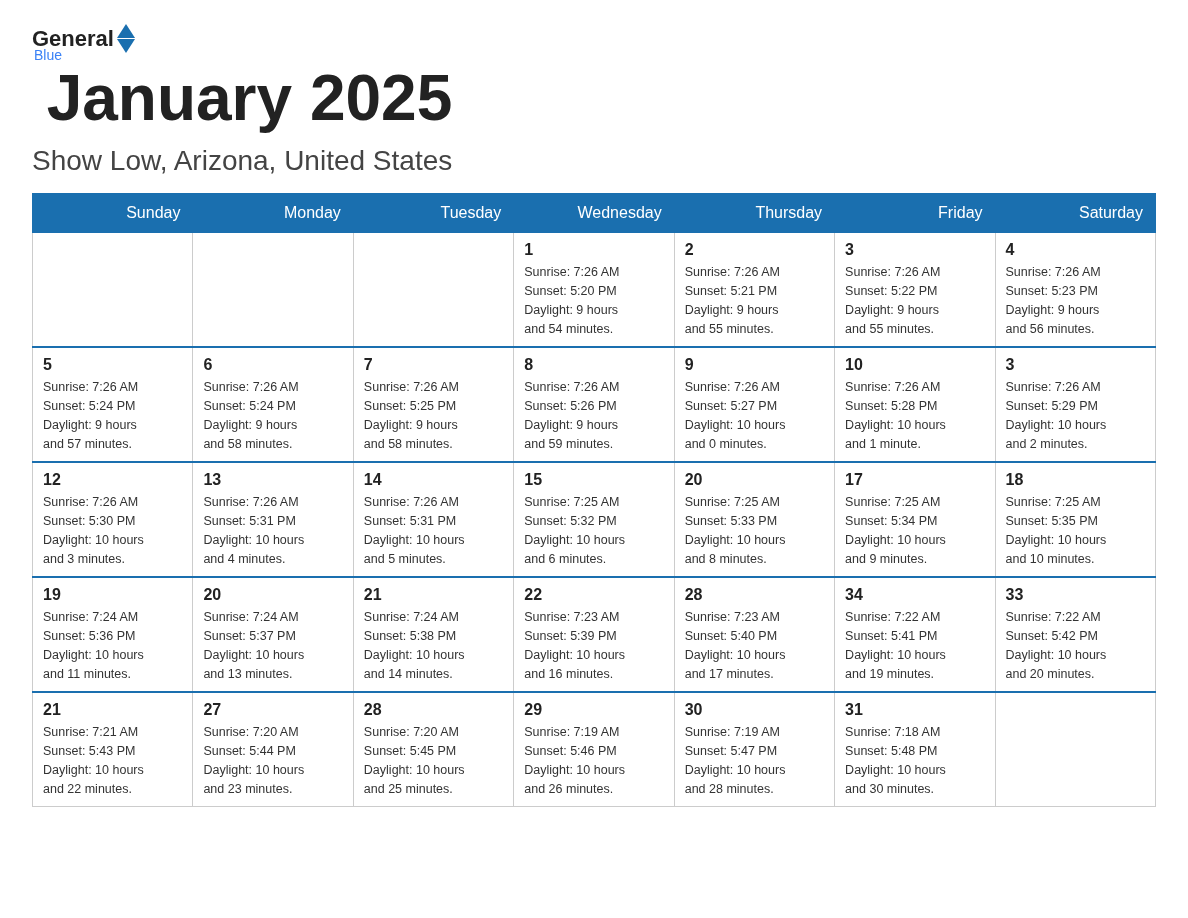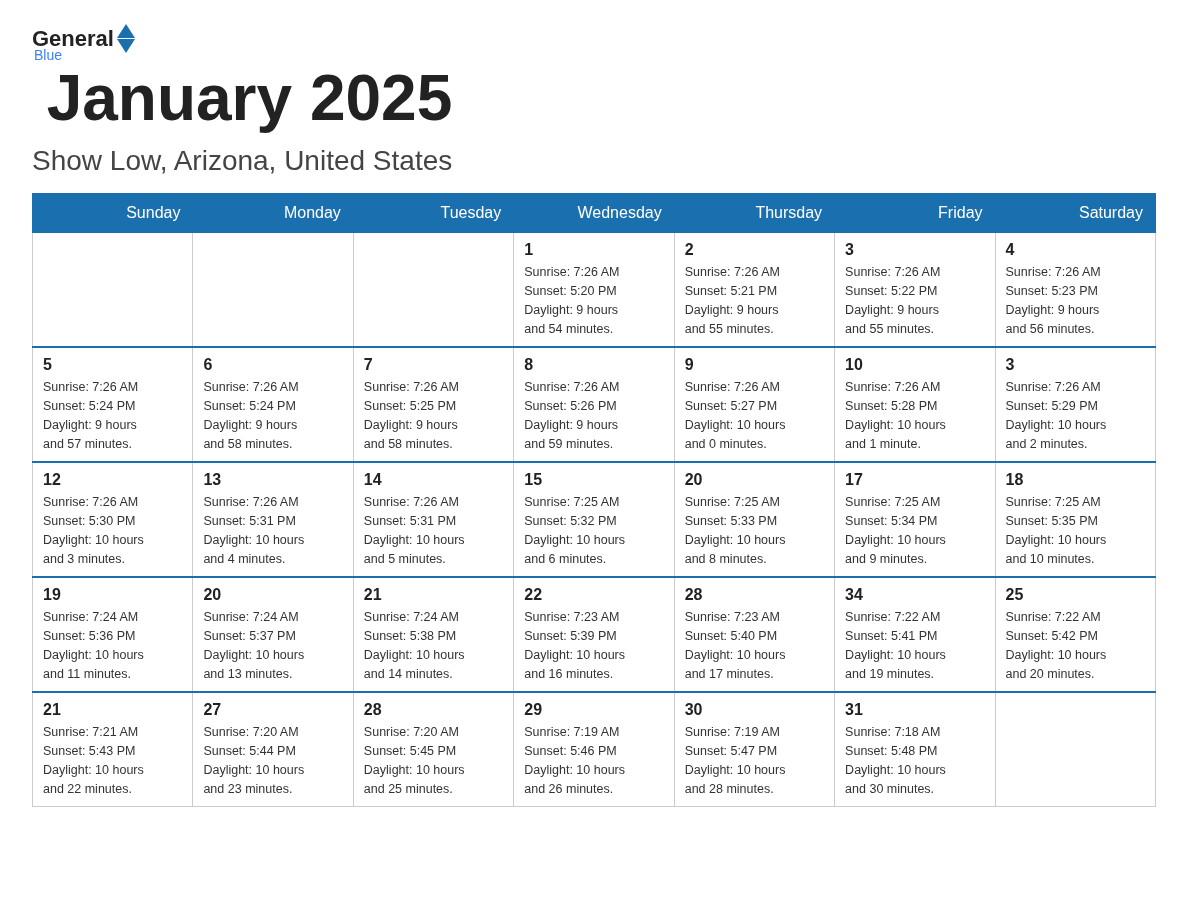--- a/index.html
+++ b/index.html
@@ -220,21 +220,21 @@
         </td>
         <td>
           <div class="day-number">28</div>
           <div class="day-info">Sunrise: 7:23 AM<br>Sunset: 5:40 PM<br>Daylight: 10 hours<br>and 17 minutes.</div>
         </td>
         <td>
           <div class="day-number">34</div>
           <div class="day-info">Sunrise: 7:22 AM<br>Sunset: 5:41 PM<br>Daylight: 10 hours<br>and 19 minutes.</div>
         </td>
         <td>
-          <div class="day-number">25</div>
+          <div class="day-number">33</div>
           <div class="day-info">Sunrise: 7:22 AM<br>Sunset: 5:42 PM<br>Daylight: 10 hours<br>and 20 minutes.</div>
         </td>
       </tr>
       <tr class="row-border">
         <td>
           <div class="day-number">21</div>
           <div class="day-info">Sunrise: 7:21 AM<br>Sunset: 5:43 PM<br>Daylight: 10 hours<br>and 22 minutes.</div>
         </td>
         <td>
           <div class="day-number">27</div>

